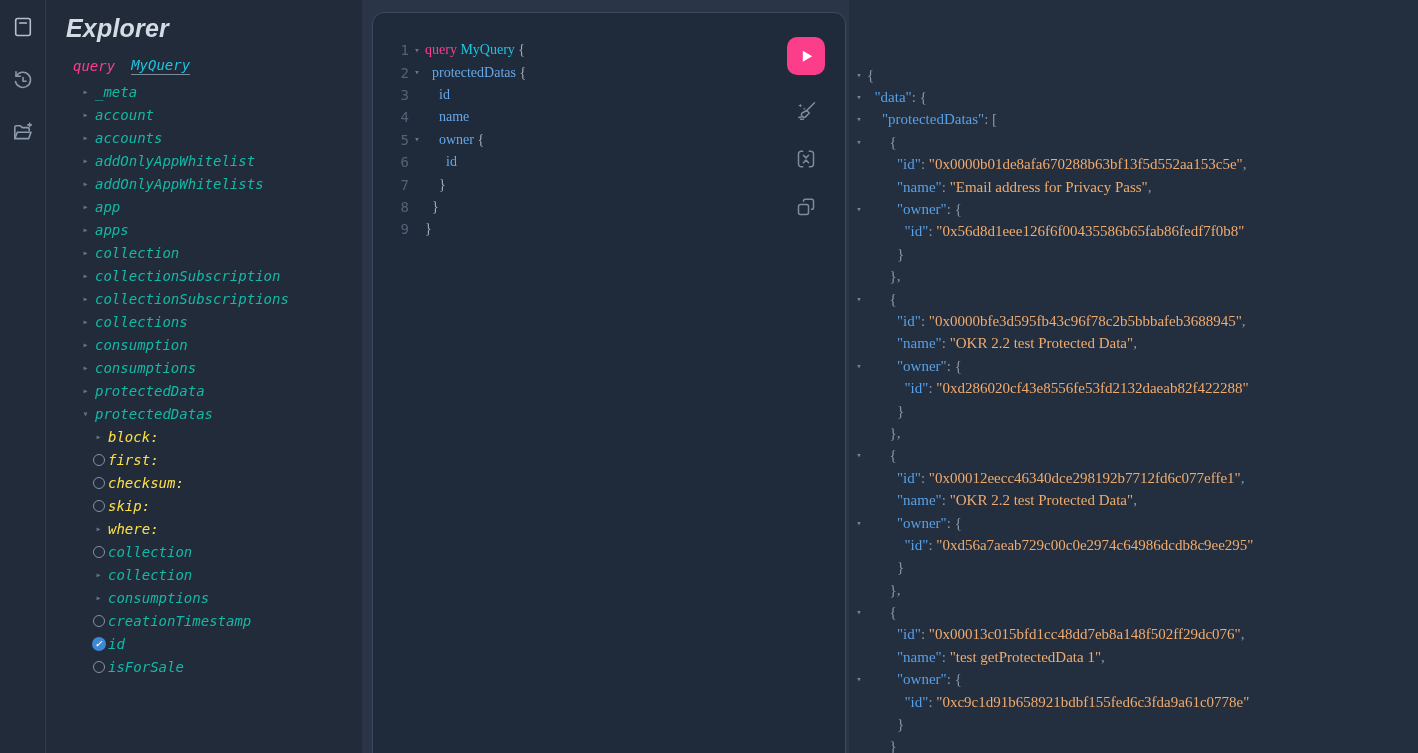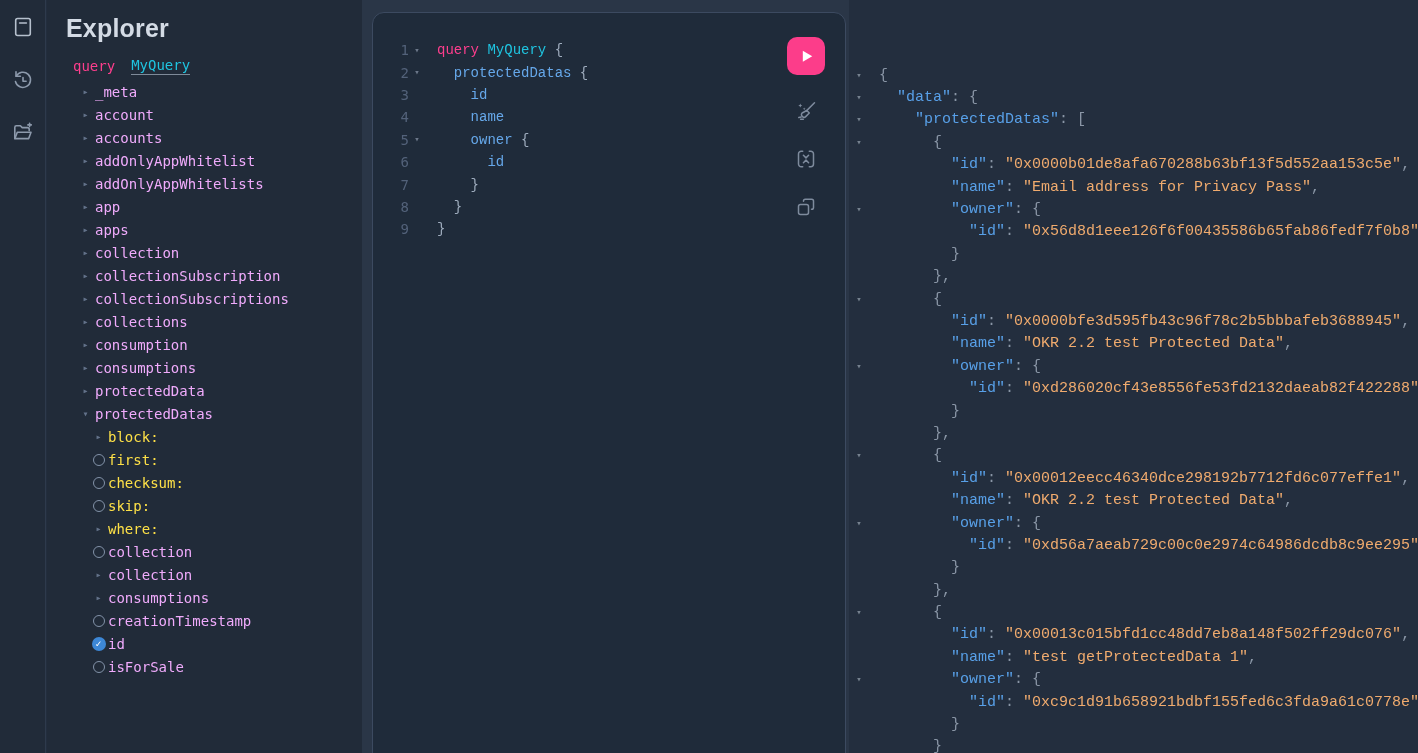--- a/index.html
+++ b/index.html
@@ -9,49 +9,49 @@
   #rail{position:absolute;left:0;top:0;width:46px;height:753px;background:#212b39;
     border-right:1px solid #2e3a4c;box-sizing:border-box;}
   .rail-btn{position:absolute;left:10px;width:26px;height:26px;background:none;border:none;
     padding:0;color:#8d9aac;cursor:pointer;}
   .rail-btn svg{width:24px;height:24px;display:block;margin:auto;}
   #rail-docs{top:14px;color:#b6c0cd;}
   #rail-history{top:67px;}
   #rail-new{top:119px;}
 
   
-  #sidebar{position:absolute;left:47px;top:0;width:315px;height:753px;background:#212b39;overflow:hidden;}
+  #sidebar{position:absolute;left:47px;top:0;width:315px;height:753px;background:#212b39;overflow:hidden;font-style:italic;}
   #explorer-title{position:absolute;left:19px;top:14px;margin:0;font-size:25px;font-weight:bold;
     color:#d4dbe5;letter-spacing:.2px;}
   #op-row{position:absolute;left:26px;top:54px;height:23px;display:flex;align-items:center;
     font-family:"DejaVu Sans Mono",monospace;font-size:14px;}
   #op-kw{color:#fd3e8d;}
   #op-name{color:#1fc4e0;margin-left:16px;border-bottom:1px solid #7e8a99;padding-bottom:1px;cursor:text;}
   #tree{position:absolute;left:31px;top:80px;font-family:"DejaVu Sans Mono",monospace;font-size:14px;}
   .trow{display:flex;align-items:center;height:23px;cursor:pointer;}
   .trow.d1{margin-left:13px;}
   .marker{width:15px;height:23px;display:flex;align-items:center;justify-content:center;
     flex:none;margin-right:2px;}
   .tri{color:#63728a;font-size:10px;line-height:1;}
   .radio{width:12px;height:12px;border:1.5px solid #8292a8;border-radius:50%;box-sizing:border-box;}
   .checkmark{width:14px;height:14px;border-radius:50%;background:#3d87d6;color:#fff;
     font-size:10px;line-height:14px;text-align:center;font-weight:bold;}
   .lbl{white-space:pre;}
-  .lbl.field{color:#f0abfc;}
+  .lbl.field{color:#14b8a6;}
   .lbl.arg{color:#fde047;}
 
   
   #session{position:absolute;left:362px;top:0;width:487px;height:753px;background:#2a3647;overflow:hidden;}
   #editor-panel{position:absolute;left:10px;top:12px;width:474px;height:762px;background:#1f2b3a;
     border:1px solid #3c4a60;border-radius:12px;box-sizing:border-box;}
   #editor-code{position:absolute;left:12px;top:26px;right:76px;}
   .eline{display:flex;align-items:center;height:22.4px;font-family:"DejaVu Sans Mono",monospace;font-size:14px;}
   .eline .num{width:24px;text-align:right;color:#53627a;flex:none;}
   .eline .fold,.rline .fold{width:16px;text-align:center;color:#6b7789;font-size:9px;flex:none;line-height:1;}
-  .eline pre,.rline pre{margin:12px;font-family:Liberation Mono, monospace;font-size:inherit;white-space:pre;}
+  .eline pre,.rline pre{margin:0;font-family:Liberation Serif, serif;font-size:inherit;white-space:pre;}
   .tk-kw{color:#fd3e8d;}
   .tk-op{color:#1fc4e0;}
   .tk-field{color:#66a8ea;}
   .tk-brace{color:#9fadbe;}
   .tk-key{color:#58a0e8;}
   .tk-str{color:#f0ab6e;}
   .tk-punc{color:#8a96a6;}
 
   #execute-btn{position:absolute;top:24px;right:20px;width:38px;height:38px;border:none;
     border-radius:10px;background:#fc3d8a;cursor:pointer;display:flex;align-items:center;justify-content:center;}

